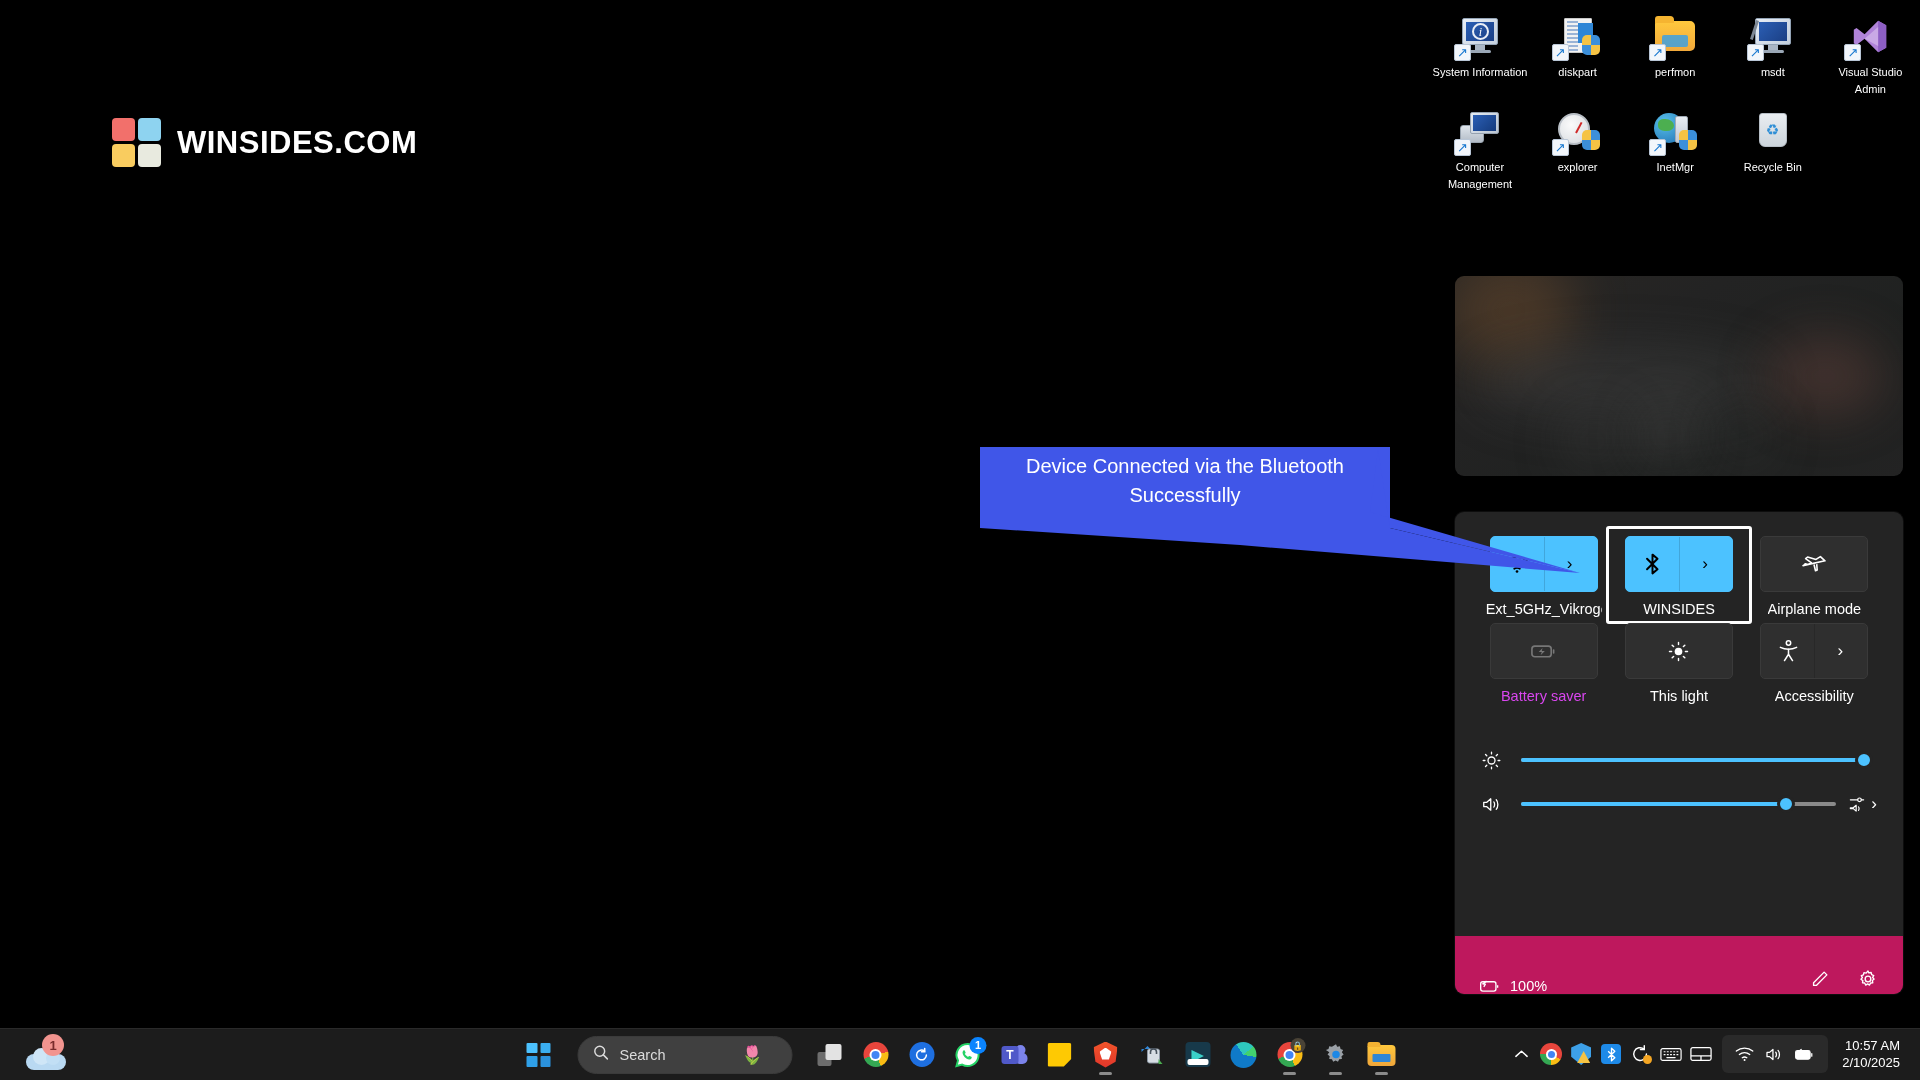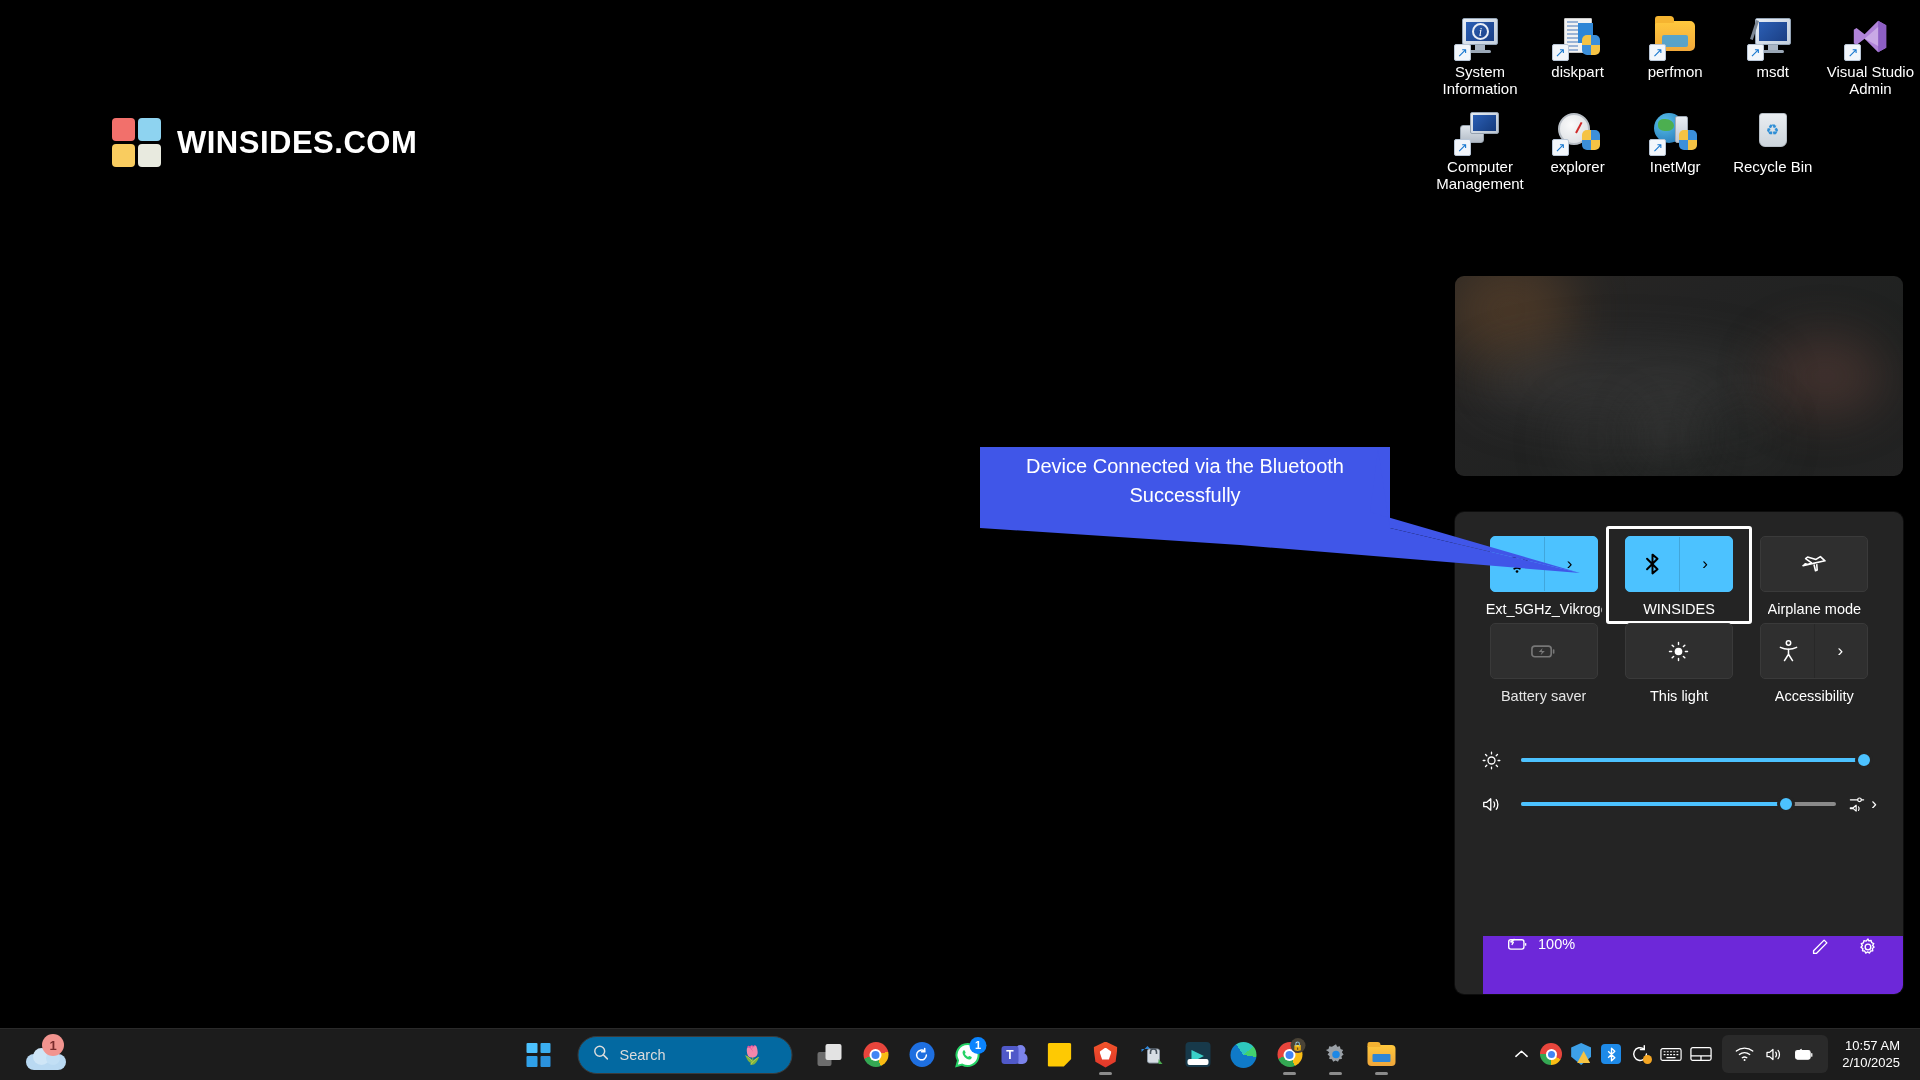--- a/index.html
+++ b/index.html
@@ -26,21 +26,21 @@
   }
   .dicon { width:96px; display:flex; flex-direction:column; align-items:center; padding-top:6px; }
   .dicon .glyph { position:relative; width:48px; height:48px; display:flex; align-items:center; justify-content:center; font-size:40px; line-height:1; }
   .dicon .shortcut {
     position:absolute; left:-2px; bottom:-1px; width:17px; height:17px;
     background:#f2f6fb; border:1px solid #b9c6d6; border-radius:2px;
     display:flex; align-items:center; justify-content:center;
     font-size:13px; line-height:1; color:#1878d0; font-family:"DejaVu Sans", sans-serif;
   }
   .dicon .dlabel {
-    margin-top:4px; font-size:15px; line-height:16.5px; text-align:center;
+    margin-top:4px; font-size:11px; line-height:16.5px; text-align:center;
     color:#fff; max-width:96px; word-wrap:break-word;
     text-shadow:0 0 3px rgba(0,0,0,.9);
   }
 
   
   .art { width:44px; height:40px; position:relative; }
   .monitor { position:absolute; left:4px; top:2px; width:36px; height:27px; border-radius:2px;
              background:linear-gradient(135deg,#e8eef6,#c3cfdd); border:1px solid #93a3b5; }
   .monitor::after { content:""; position:absolute; left:3px; top:3px; right:3px; bottom:3px;
              background:linear-gradient(135deg,#2b5fb5,#1b3f84); }
@@ -105,43 +105,42 @@
     display:flex; align-items:center; justify-content:center; position:relative;
     color:#fff;
   }
   .qtile.on { background:#4cc2ff; border-color:#4cc2ff; color:#000; }
   .qtile.dim { color:#777; }
   .qtile .divider { position:absolute; left:50%; top:0; bottom:0; width:1px; background:rgba(0,0,0,.14); }
   .qtile .ticon { position:absolute; left:0; width:54px; display:flex; align-items:center; justify-content:center; }
   .qtile .tchev { position:absolute; right:0; width:54px; display:flex; align-items:center; justify-content:center; font-size:17px; }
   .qtile.single .ticon { position:static; width:auto; }
   .qlabel { margin-top:9px; font-size:14.5px; color:#fff; white-space:nowrap; overflow:hidden; text-overflow:clip; max-width:116px; text-align:center; }
-  .qlabel.dim { color:#e5e5e5; }
+  .qlabel.dim { color:#d946ef; }
   .qcell.selected::before {
     content:""; position:absolute; left:-10px; top:-10px; right:-10px; bottom:-7px;
     border:3px solid #fff; border-radius:3px; pointer-events:none;
   }
 
   
   #qs-sliders { margin-top:34px; }
   .srow { display:flex; align-items:center; height:44px; }
   .sicon { width:36px; display:flex; align-items:center; justify-content:flex-start; color:#fff; }
   .strack { flex:1; height:4px; background:#8a8a8a; border-radius:2px; position:relative; margin:0 6px 0 4px; }
   .sfill { position:absolute; left:0; top:0; bottom:0; background:#4cc2ff; border-radius:2px; }
   .sknob { position:absolute; top:50%; width:18px; height:18px; margin-top:-9px; margin-left:-9px;
            border-radius:50%; background:#4cc2ff; border:3px solid #242424; }
   .sright { display:flex; align-items:center; gap:3px; color:#fff; margin-left:4px; }
 
   
   #qs-footer {
     position:absolute; left:0; right:0; bottom:0; height:58px;
-    background:#6d28d9;
-    display:flex; align-items:flex-start; justify-content:space-between;
+    background:#be185d;
+    display:flex; align-items:flex-end; justify-content:space-between;
     padding:0 24px;
-    margin-left:28px;
   }
   #qs-battery { display:flex; align-items:center; gap:9px; font-size:14.5px; }
   #qs-actions { display:flex; align-items:center; gap:26px; }
 
   
   #callout-shape { position:absolute; left:0; top:0; width:1920px; height:1080px; pointer-events:none; }
   #callout-text {
     position:absolute; left:980px; top:452px; width:410px;
     text-align:center; font-size:20px; line-height:29px; color:#fff;
     font-family:"Liberation Sans", sans-serif;
@@ -157,21 +156,21 @@
   #tb-weather { position:absolute; left:12px; bottom:4px; width:66px; height:44px; }
   #tb-center { position:absolute; left:50%; transform:translateX(-50%); display:flex; align-items:center; gap:0px; }
   .tbbtn { width:46px; height:44px; display:flex; align-items:center; justify-content:center; position:relative; border-radius:5px; }
   .tbbtn .dot { position:absolute; bottom:2px; left:50%; transform:translateX(-50%); width:13px; height:3px; border-radius:2px; background:#8b8b8b; }
   .tbbtn .badge {
     position:absolute; right:4px; top:4px; min-width:17px; height:17px; padding:0 4px;
     border-radius:9px; background:#0a84ff; color:#fff; font-size:11px;
     display:flex; align-items:center; justify-content:center; font-weight:bold;
   }
   #tb-search {
-    height:38px; min-width:215px; border-radius:19px; background:#0369a1;
+    height:38px; min-width:215px; border-radius:19px; background:#404040;
     border:1px solid #3b3b3b; display:flex; align-items:center; gap:10px;
     padding:0 14px; margin-right:14px;
   }
   #tb-search .slabel { font-size:14.5px; color:#dcdcdc; }
   #tb-search .flower { margin-left:66px; font-size:18px; }
   #tray { position:absolute; right:0; bottom:0; height:52px; display:flex; align-items:center; padding-right:12px; gap:0; }
   .tray-ico { width:30px; height:40px; display:flex; align-items:center; justify-content:center; position:relative; }
   #tray-group { display:flex; align-items:center; background:#2a2a2a; border-radius:6px; height:38px; padding:0 8px; margin:0 6px; }
   #tray-clock { text-align:right; font-size:13px; line-height:17px; padding-left:8px; padding-right:8px; }
 </style>

